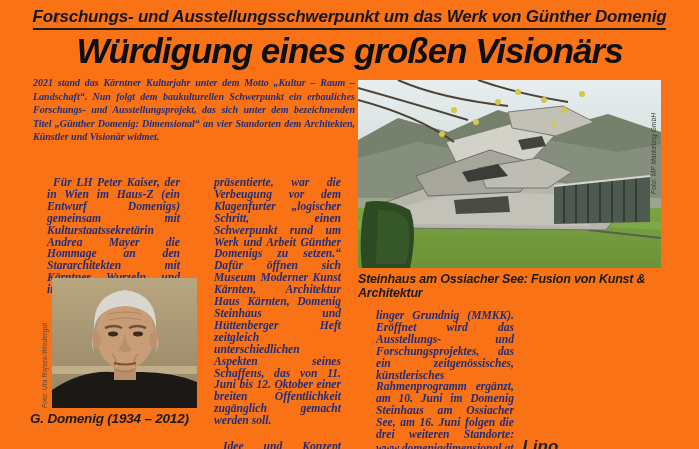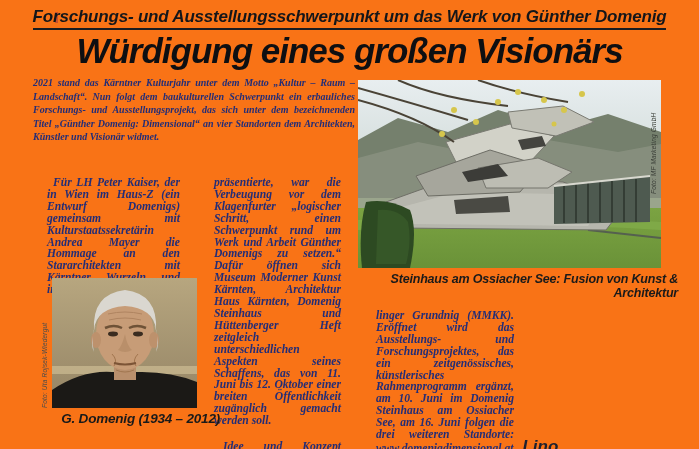--- a/index.html
+++ b/index.html
@@ -51,21 +51,21 @@
   .byline{
     font-family:"Liberation Sans",sans-serif;
     font-weight:bold;font-size:17px;color:#1d2130;
     margin-left:9px;letter-spacing:0;
   }
   .photo-frame{position:absolute;overflow:hidden;}
   .building-photo{left:358px;top:80px;width:303px;height:188px;}
   .portrait-photo{left:52px;top:278px;width:145px;height:130px;}
   .caption{
     position:absolute;
-    font-weight:bold;color:#1a1a1a;text-align:right;
+    font-weight:bold;color:#1a1a1a;
   }
   .building-caption{
     left:358px;top:272px;width:320px;
     font-size:12.5px;letter-spacing:-0.2px;
   }
   .portrait-caption{
     left:30px;top:411px;width:190px;
     font-size:13.5px;letter-spacing:-0.2px;
   }
   .vcredit{

